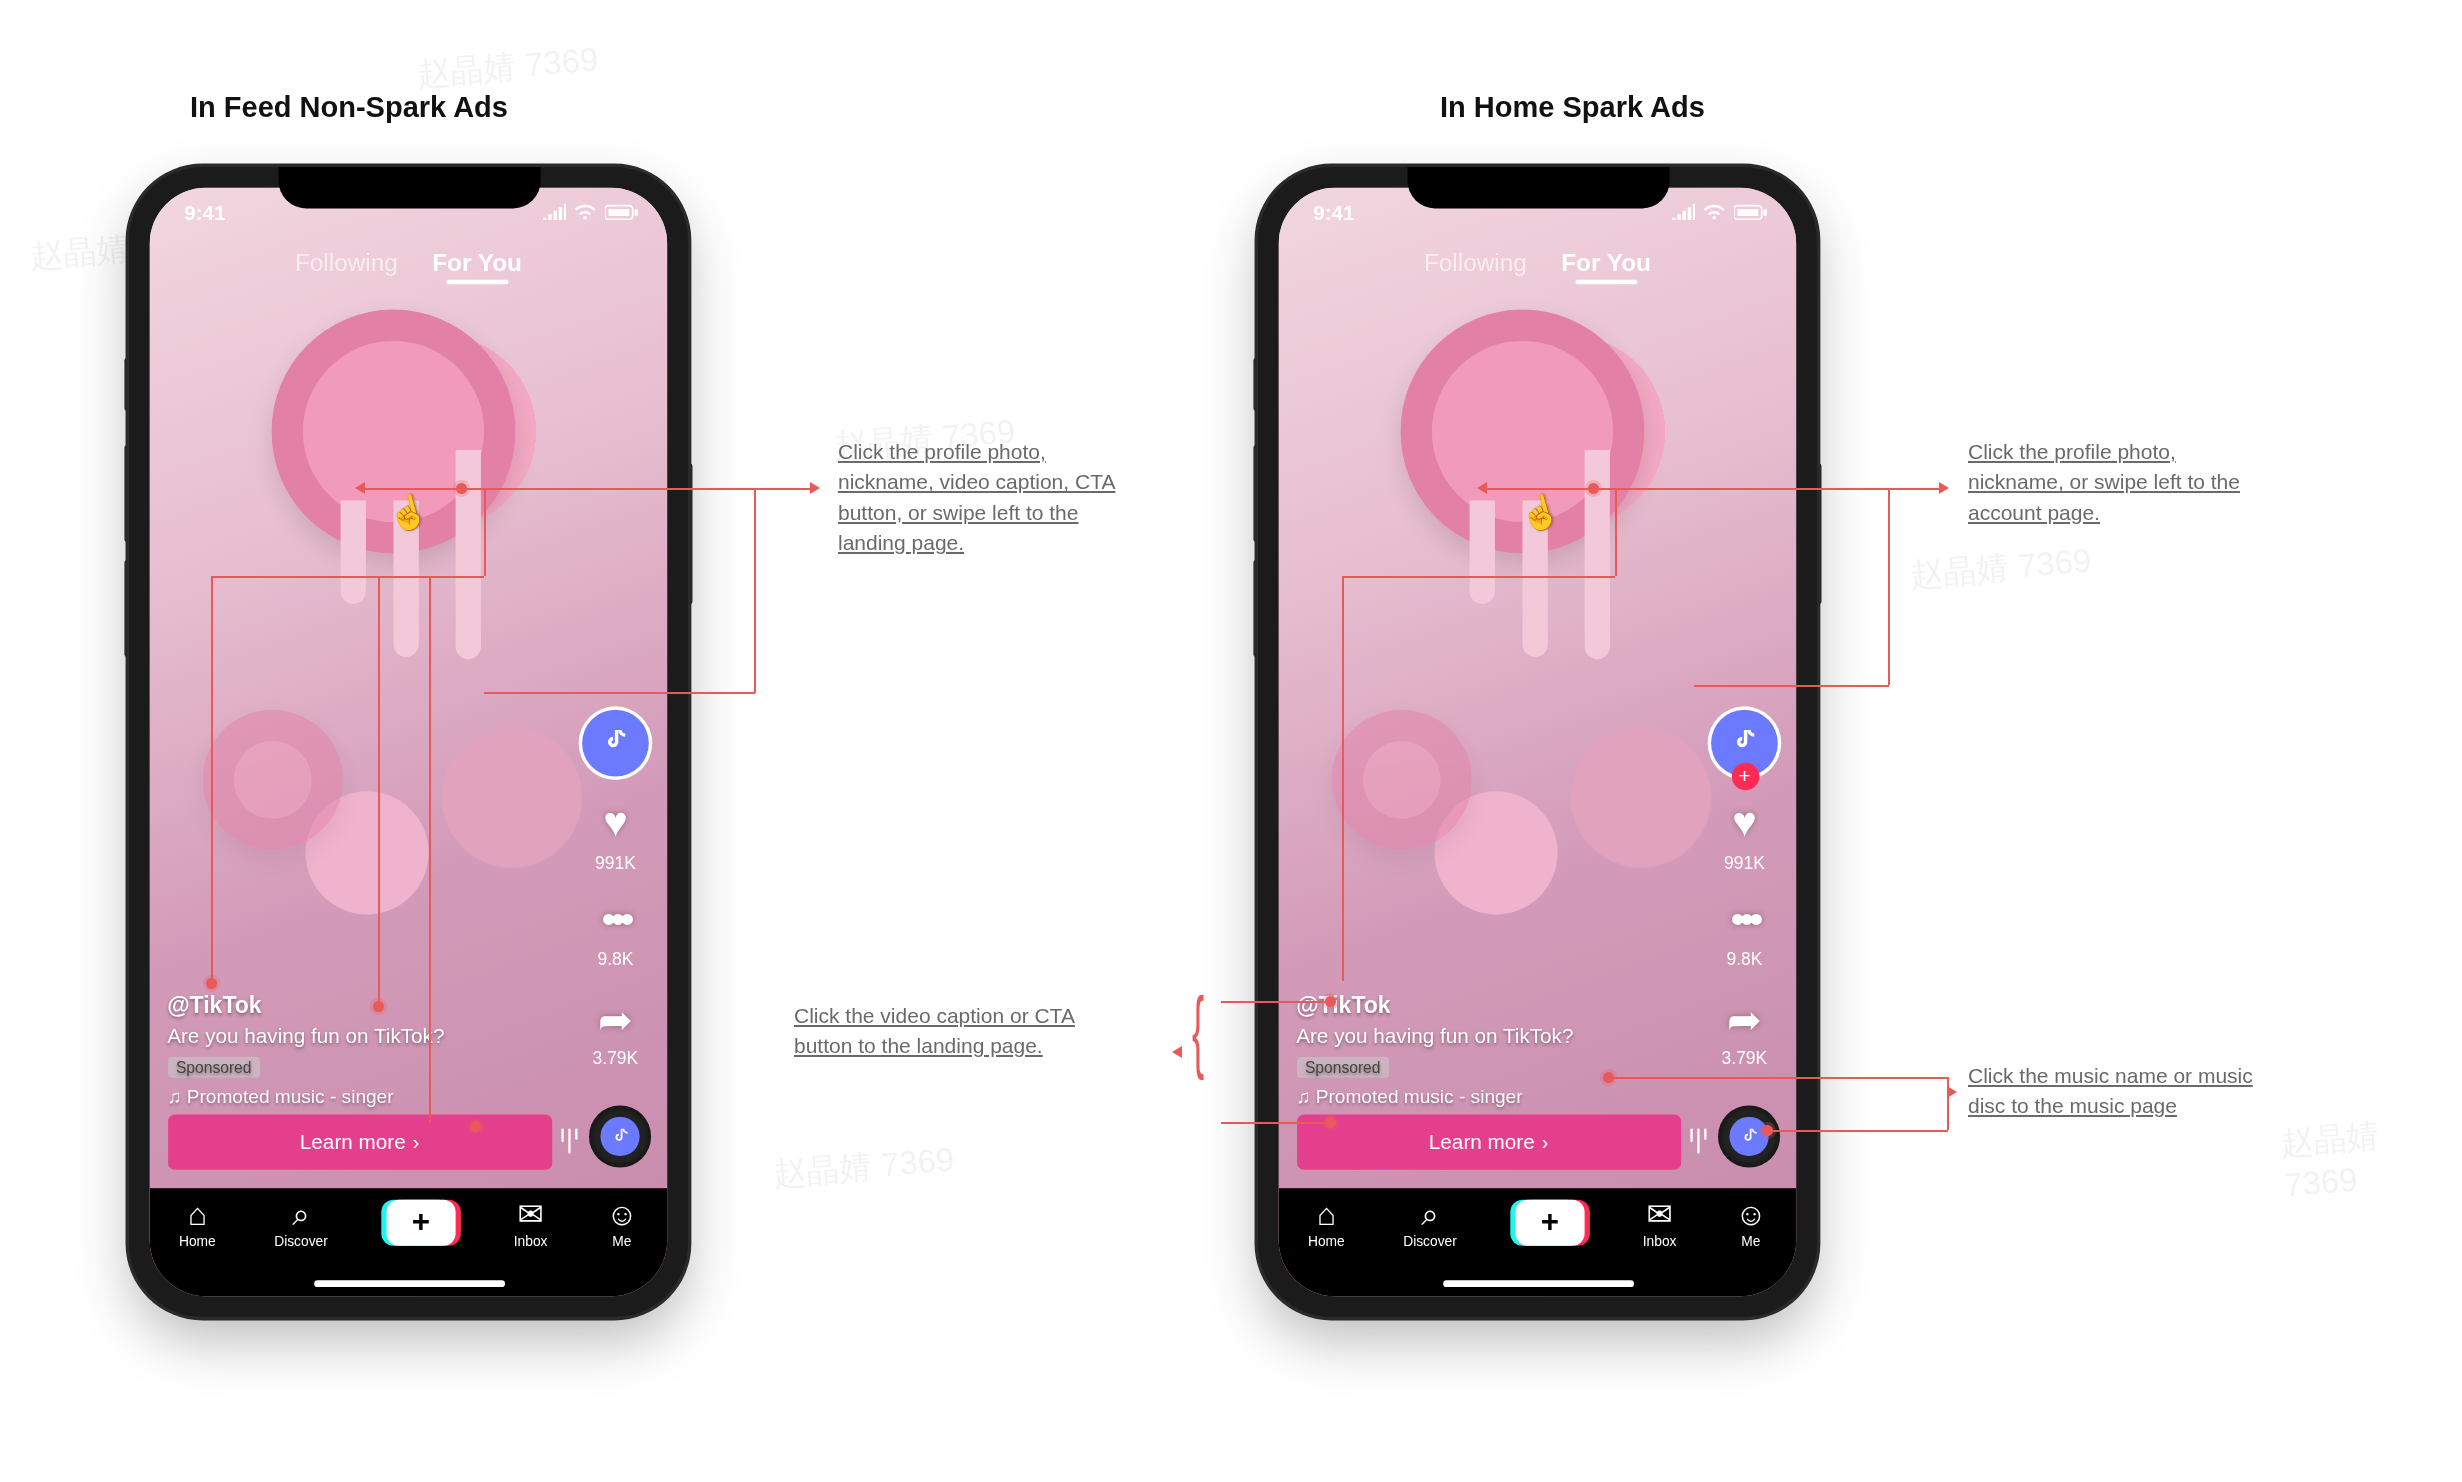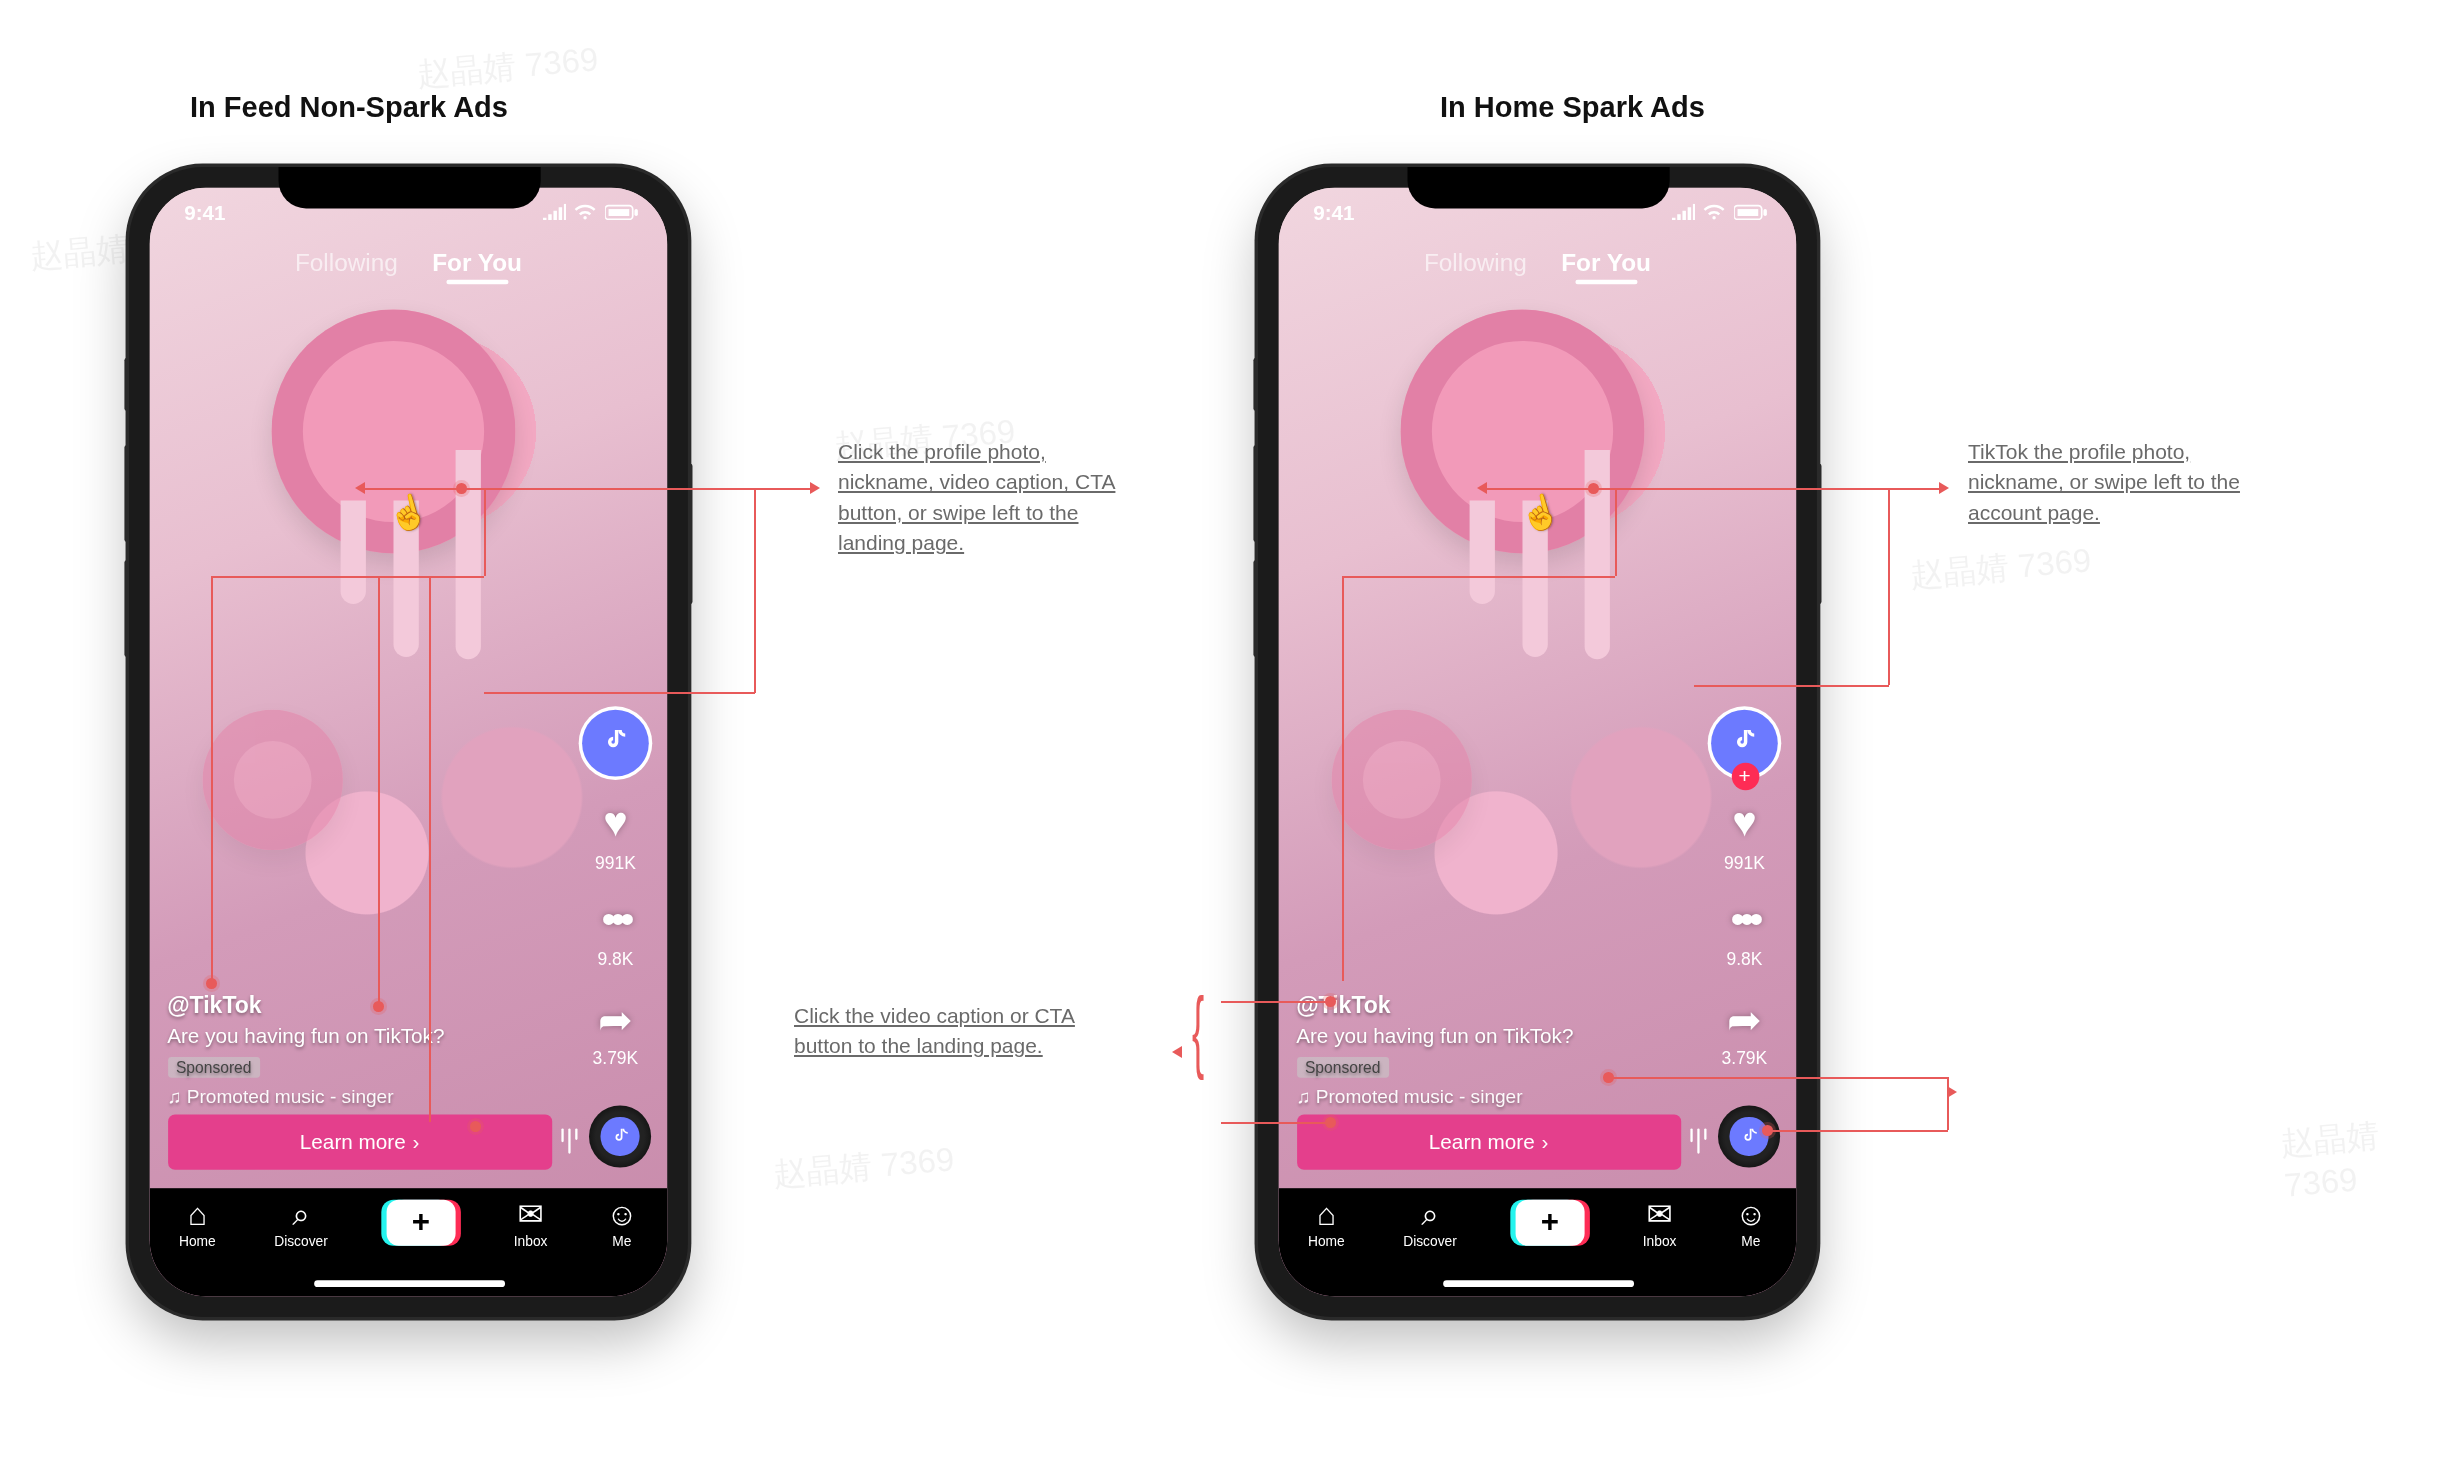--- a/index.html
+++ b/index.html
@@ -432,31 +432,32 @@
   <div class="anno-dot" style="left:1588px;top:483px"></div>
   <div class="hand" style="left:1520px;top:493px">☝</div>
   <div class="anno-line h" style="left:1486px;top:488px;width:455px"></div>
   <div class="anno-arrow r" style="left:1939px;top:482px"></div>
   <div class="anno-arrow l" style="left:1477px;top:482px"></div>
   <div class="anno-line v" style="left:1888px;top:488px;height:197px"></div>
   <div class="anno-line h" style="left:1694px;top:685px;width:195px"></div>
   <div class="anno-line v" style="left:1342px;top:576px;height:405px"></div>
   <div class="anno-line h" style="left:1342px;top:576px;width:273px"></div>
   <div class="anno-line v" style="left:1615px;top:488px;height:88px"></div>
-  <div class="anno-text" style="left:1968px;top:437px">TikTok the profile photo, nickname, or swipe left to the account page.</div>
+  <div class="anno-text" style="left:1968px;top:437px">Click the profile photo, nickname, or swipe left to the account page.</div>
 
   <div class="curly" style="left:1183px;top:978px">{</div>
   <div class="anno-line h" style="left:1221px;top:1001px;width:106px"></div>
   <div class="anno-dot" style="left:1325px;top:996px"></div>
   <div class="anno-line h" style="left:1221px;top:1122px;width:106px"></div>
   <div class="anno-dot" style="left:1325px;top:1117px"></div>
   <div class="anno-arrow l" style="left:1172px;top:1046px"></div>
   <div class="anno-text" style="left:794px;top:1001px">Click the video caption or CTA button to the landing page.</div>
 
   <div class="anno-line h" style="left:1607px;top:1077px;width:341px"></div>
   <div class="anno-dot" style="left:1603px;top:1072px"></div>
   <div class="anno-line v" style="left:1947px;top:1077px;height:53px"></div>
   <div class="anno-line h" style="left:1766px;top:1130px;width:182px"></div>
   <div class="anno-dot" style="left:1762px;top:1125px"></div>
   <div class="anno-arrow r" style="left:1947px;top:1086px"></div>
+  <div class="anno-text" style="left:1968px;top:1061px">Click the music name or music disc to the music page</div>
 
 </div>
 
 
 </body></html>

